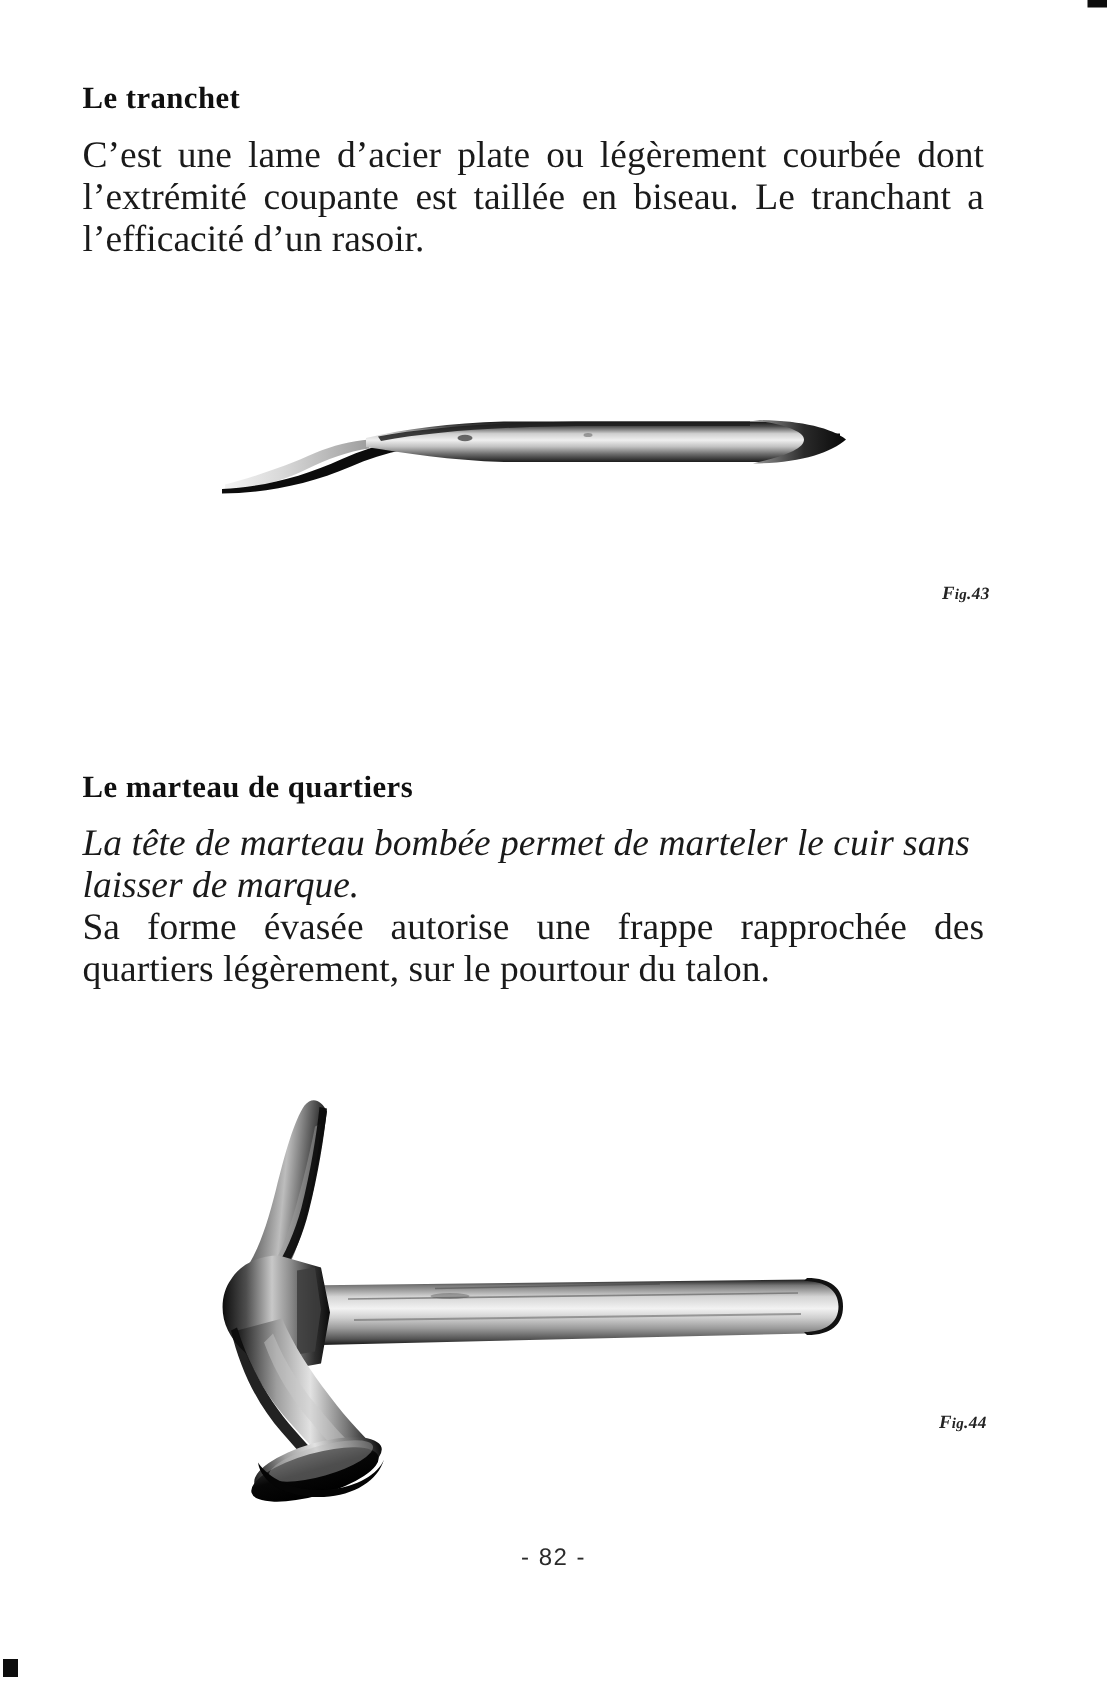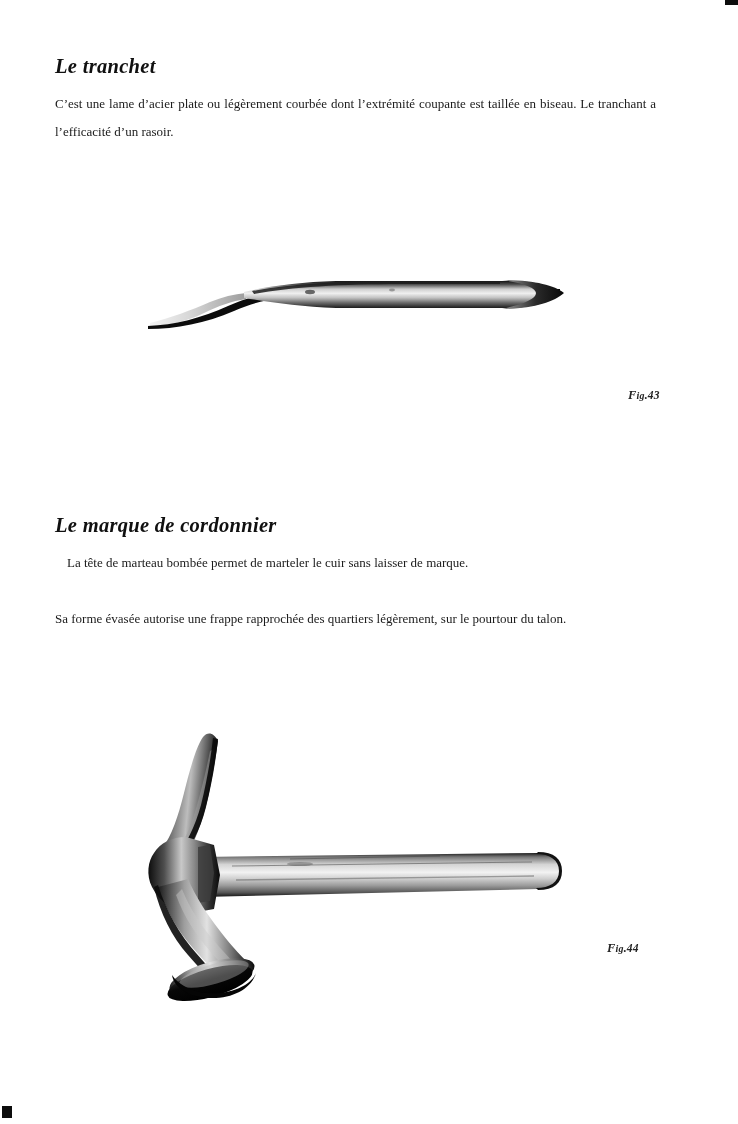--- a/index.html
+++ b/index.html
@@ -45,60 +45,59 @@
 
   h2.section-heading {
     font-family: "Liberation Serif", "DejaVu Serif", serif;
     font-weight: bold;
     font-size: 20.5px;
     letter-spacing: 0.3px;
     margin: 0;
     padding: 0;
     color: #101010;
     line-height: 1.1;
-    font-style: italic;
   }
 
   p.body-text {
     margin: 0;
     padding: 0;
-    font-size: 13px;
+    font-size: 25px;
     line-height: 28px;
     text-align: justify;
     color: #1a1a1a;
     hyphens: none;
   }
   p.body-text.no-justify {
     text-align: left;
   }
 
   .heading-1 { position: absolute; left: 0; top: 55px; }
   .para-1    { position: absolute; left: 0; top: 90px; width: 601px; }
 
   .heading-2 { position: absolute; left: 0; top: 514px; }
-  .para-2a   { position: absolute; left: 12px; top: 549px; width: 601px; }
+  .para-2a   { position: absolute; left: 0; top: 549px; width: 601px; font-style: italic; }
   .para-2b   { position: absolute; left: 0; top: 605px; width: 601px; }
 
   
   .fig-caption {
     position: absolute;
     font-family: "Liberation Serif", "DejaVu Serif", serif;
     font-style: italic;
     font-weight: bold;
     font-size: 11px;
     letter-spacing: 0.2px;
     color: #232323;
     white-space: nowrap;
   }
   .fig-caption .cap-f { font-size: 12.5px; }
   .fig-caption .cap-ig { font-size: 10px; }
   .fig-caption .cap-num { font-size: 11.5px; }
 
   .caption-43 { left: 628px; top: 388px; }
-  .caption-44 { left: 607px; top: 941px; }
+  .caption-44 { left: 626px; top: 941px; }
 
   
   .page-number {
     position: absolute;
     left: 0;
     right: 0;
     top: 1030px;
     text-align: center;
     font-family: "Liberation Sans", sans-serif;
     font-size: 16px;
@@ -131,21 +130,21 @@
 
   <div class="scan-mark top-right"></div>
   <div class="scan-mark bottom-left"></div>
 
   <div class="content">
 
     <h2 class="section-heading heading-1">Le tranchet</h2>
 
     <p class="body-text para-1">C’est une lame d’acier plate ou légèrement courbée dont l’extrémité coupante est taillée en biseau. Le tranchant a l’efficacité d’un rasoir.</p>
 
-    <h2 class="section-heading heading-2">Le marque de cordonnier</h2>
+    <h2 class="section-heading heading-2">Le marteau de quartiers</h2>
 
     <p class="body-text no-justify para-2a">La tête de marteau bombée permet de marteler le cuir sans laisser de marque.</p>
 
     <p class="body-text para-2b">Sa forme évasée autorise une frappe rapprochée des quartiers légèrement, sur le pourtour du talon.</p>
   </div>
 
   <div class="figure figure-tranchet">
     <svg viewBox="0 0 430 72" preserveAspectRatio="none">
       <defs>
         <linearGradient id="bladeFace" x1="0" y1="0" x2="0" y2="1">
@@ -276,14 +275,15 @@
       <ellipse cx="74" cy="249" rx="36" ry="10" transform="rotate(-16 74 249)" fill="#b8b8b8" opacity="0.4"></ellipse>
       <path d="M32,250 C40,262 58,270 80,268 C98,266 112,258 116,248
                C112,262 96,272 76,273 C52,274 34,264 32,250 Z" fill="#050505"></path>
     </svg>
   </div>
 
   <div class="fig-caption caption-44">
     <span class="cap-f">F</span><span class="cap-ig">ig</span><span class="cap-num">.44</span>
   </div>
 
+  <div class="page-number">- 82 -</div>
 
 </div>
 
 </body></html>

